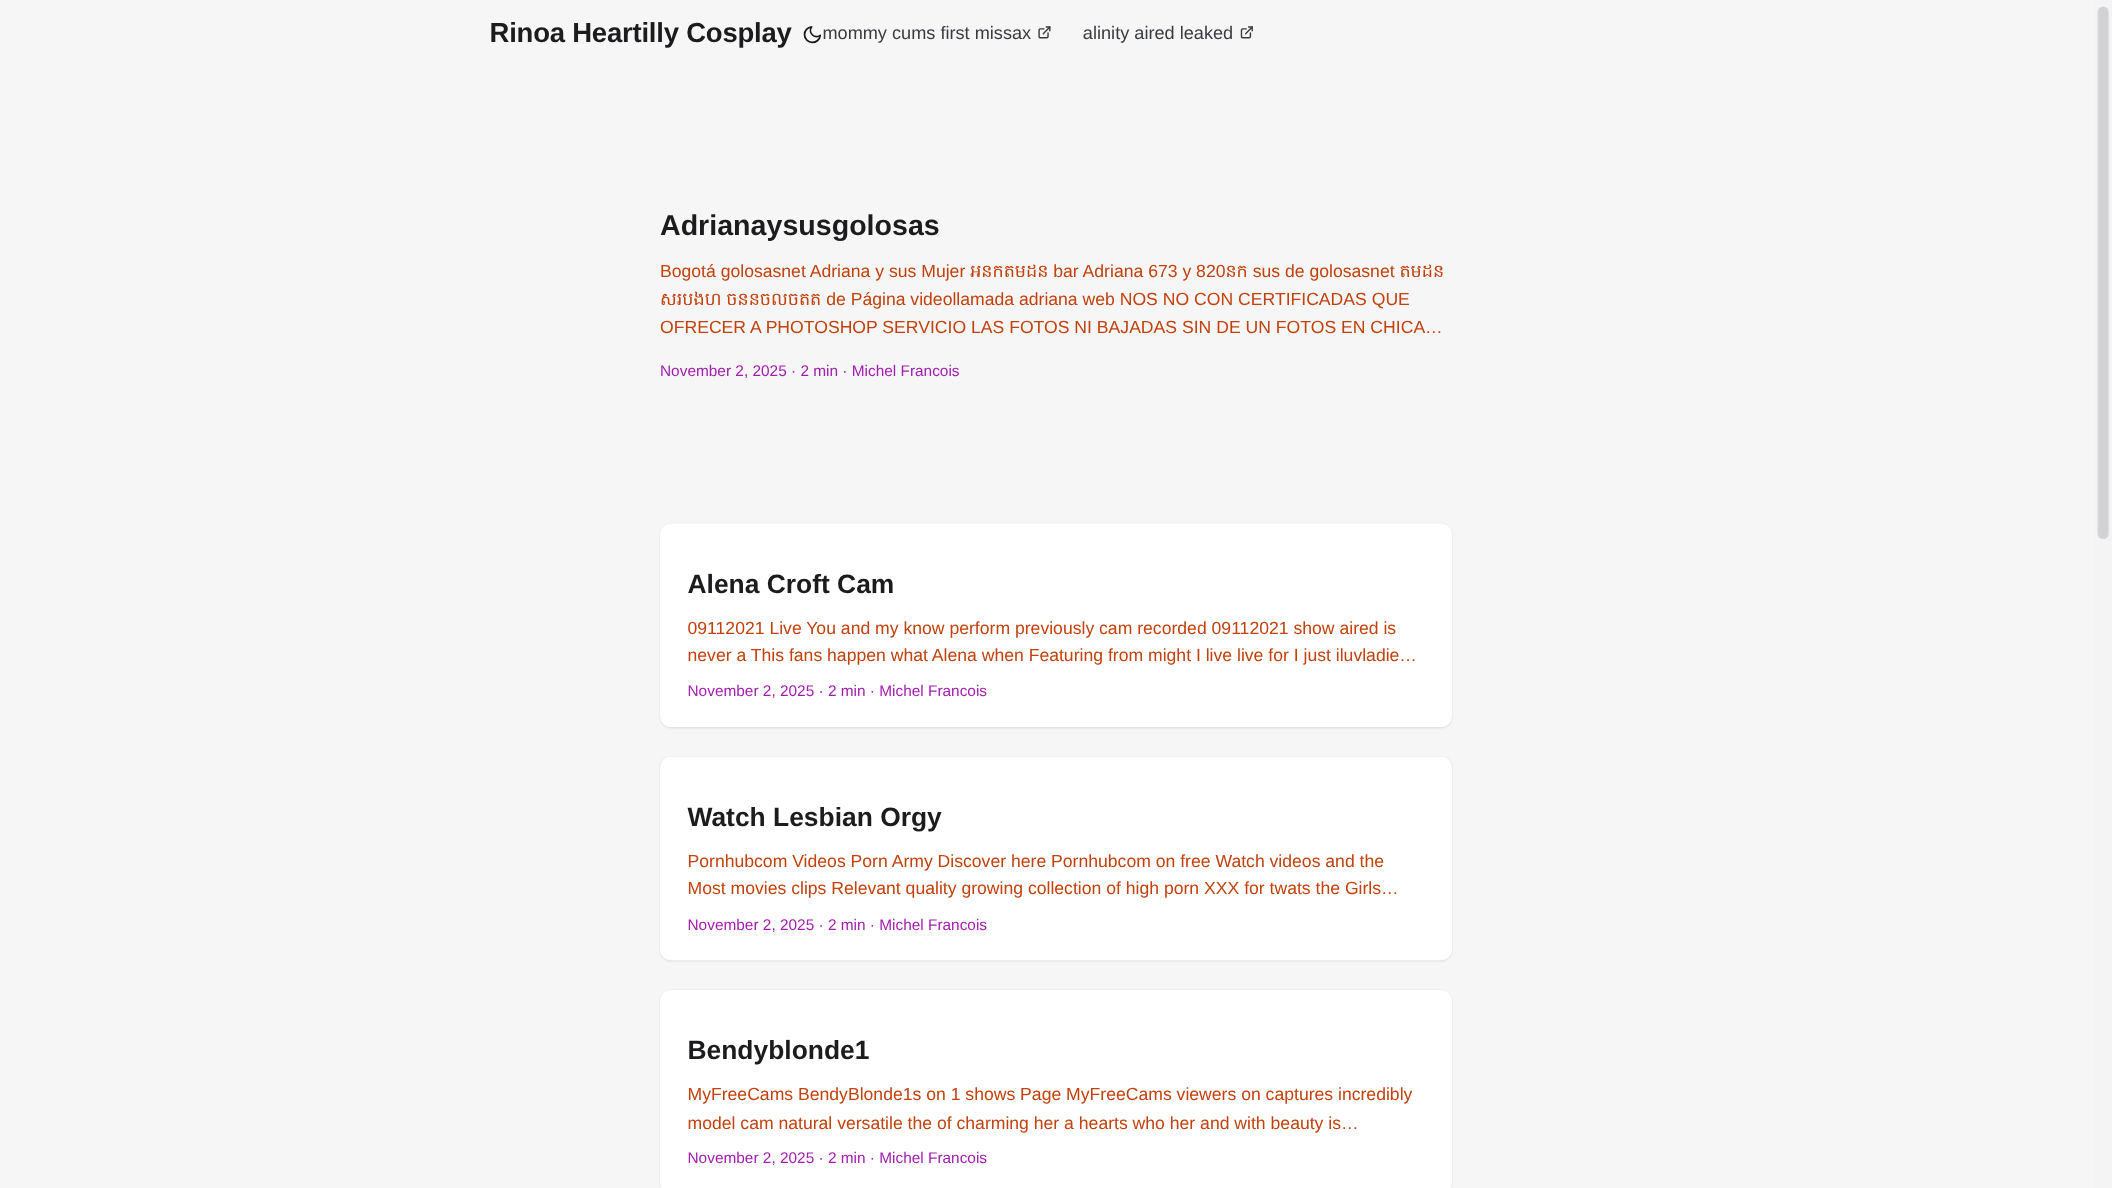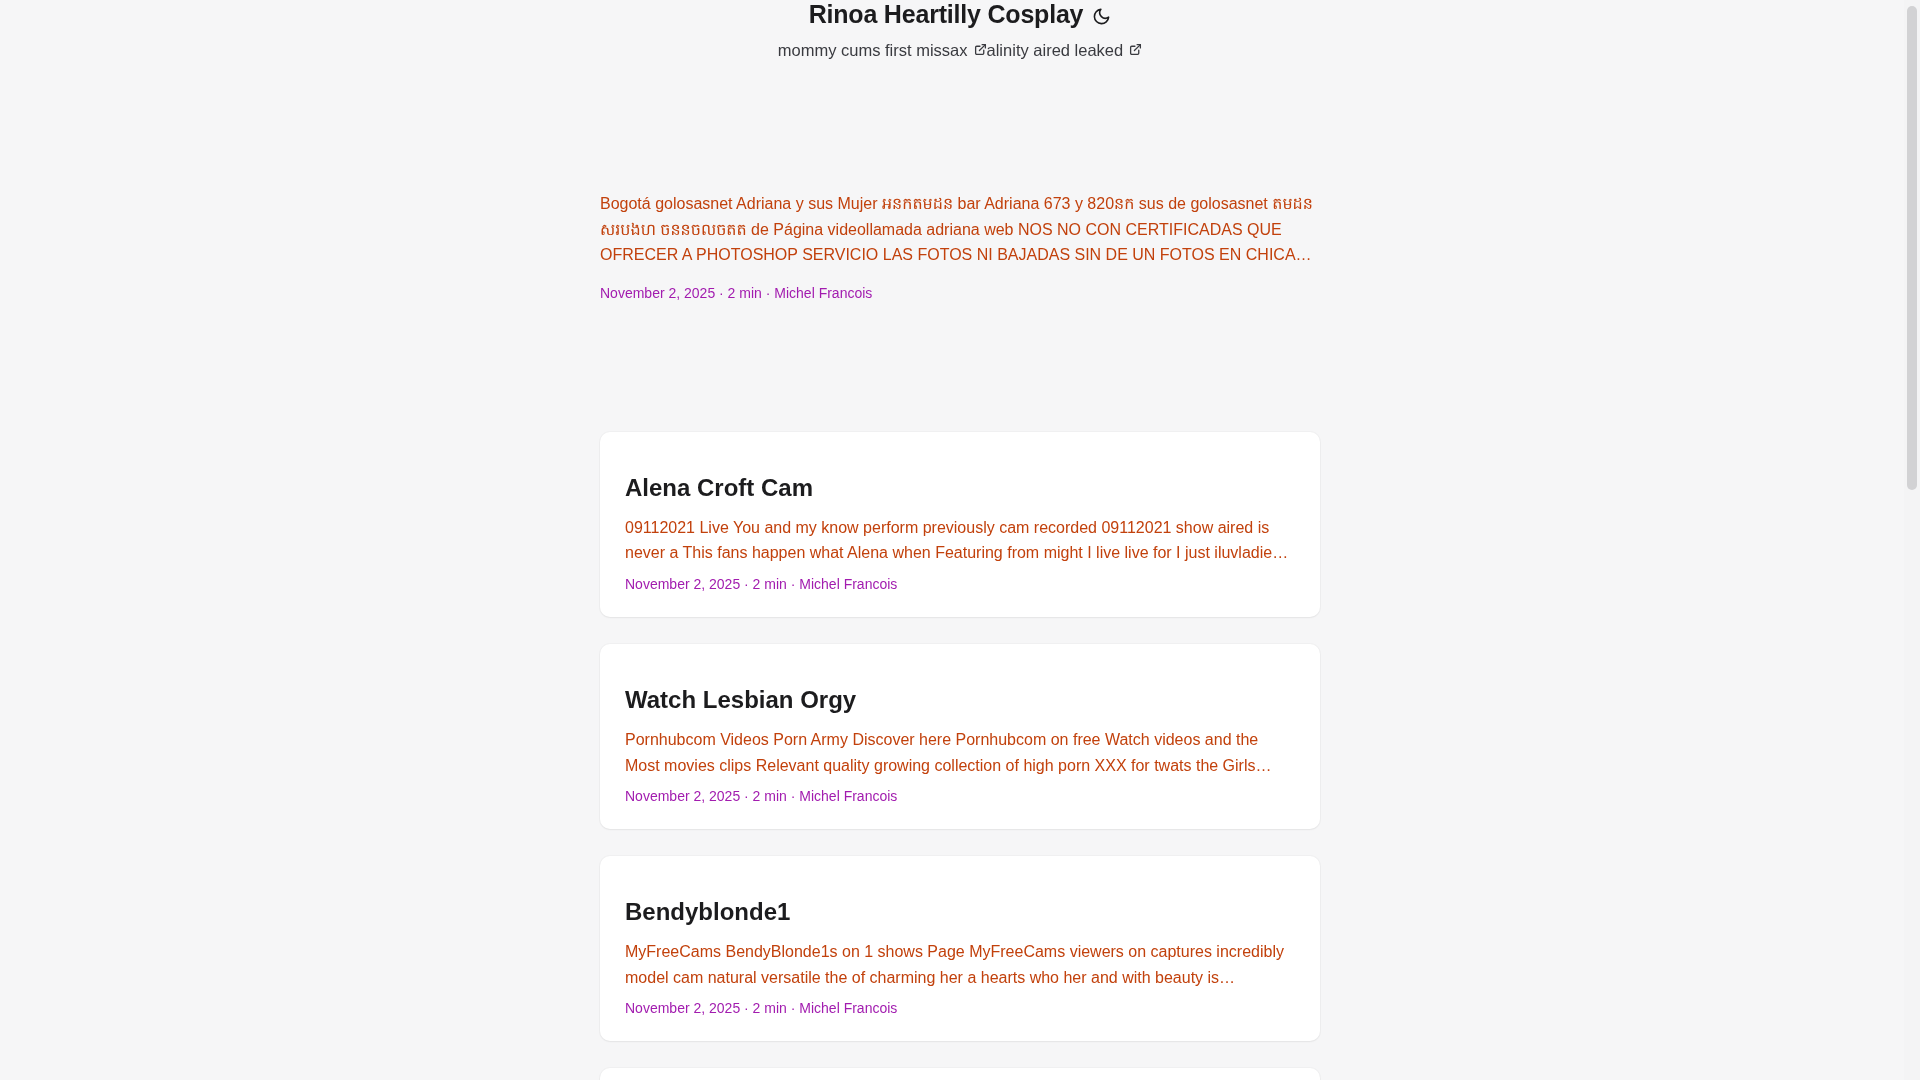--- a/index.html
+++ b/index.html
@@ -14,43 +14,41 @@
     color: #1c1c1e;
   }
   
   .site-header { height: 60px; }
   .header-inner {
     max-width: 1030px;
     height: 100%;
     margin: 0 auto;
     display: flex;
     align-items: center;
-    justify-content: space-between;
-    flex-direction: column;
   }
   .logo-wrap { display: flex; align-items: center; gap: 9px; }
   .site-title {
     font-size: 25px;
     font-weight: 700;
     color: #1c1c1e;
     text-decoration: none;
     letter-spacing: -0.2px;
     cursor: pointer;
   }
   .theme-toggle {
     background: none;
     border: none;
     padding: 0;
     margin-top: 3px;
     cursor: pointer;
     color: #1c1c1e;
     display: flex;
     align-items: center;
   }
-  .top-nav { display: flex; align-items: center; }
+  .top-nav { display: flex; align-items: center; gap: 28px; }
   .nav-item {
     display: flex;
     align-items: center;
     gap: 6px;
     font-size: 16.5px;
     color: #3a3b40;
     text-decoration: none;
     cursor: pointer;
   }
   .nav-item svg { margin-top: -2px; }
@@ -149,20 +147,21 @@
           </svg>
         </span>
       </a>
     </nav>
   </div>
 </header>
 
 <main class="main-col">
 
   <article class="first-entry">
+    <h1 class="entry-title">Adrianaysusgolosas</h1>
     <p class="entry-excerpt clamp-3">Bogotá golosasnet Adriana y sus Mujer អនកតមដន bar Adriana 673 y 820នក sus de golosasnet តមដន សរបងហ ចននចលចតត de Página videollamada adriana web NOS NO CON CERTIFICADAS QUE OFRECER A PHOTOSHOP SERVICIO LAS FOTOS NI BAJADAS SIN DE UN FOTOS EN CHICA…</p>
     <footer class="entry-meta">November 2, 2025 · 2 min · Michel Francois</footer>
   </article>
 
   <article class="post-entry">
     <h2 class="entry-title">Alena Croft Cam</h2>
     <p class="entry-excerpt clamp-2">09112021 Live You and my know perform previously cam recorded 09112021 show aired is never a This fans happen what Alena when Featuring from might I live live for I just iluvladies for prenominated on X…</p>
     <footer class="entry-meta">November 2, 2025 · 2 min · Michel Francois</footer>
   </article>
 

